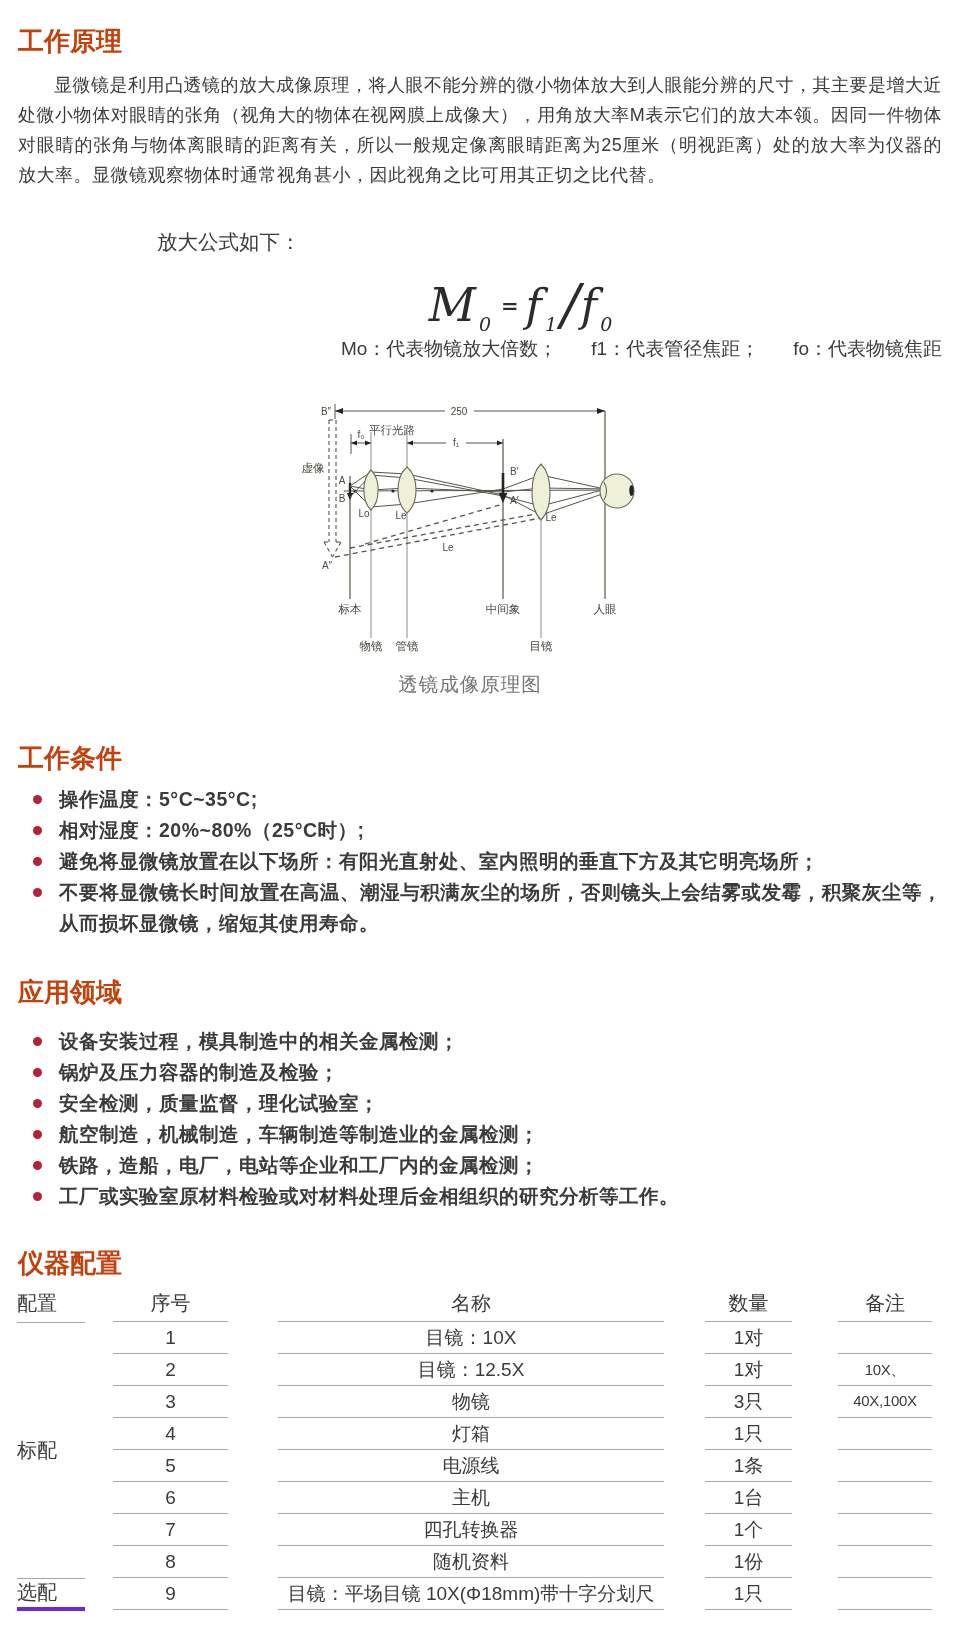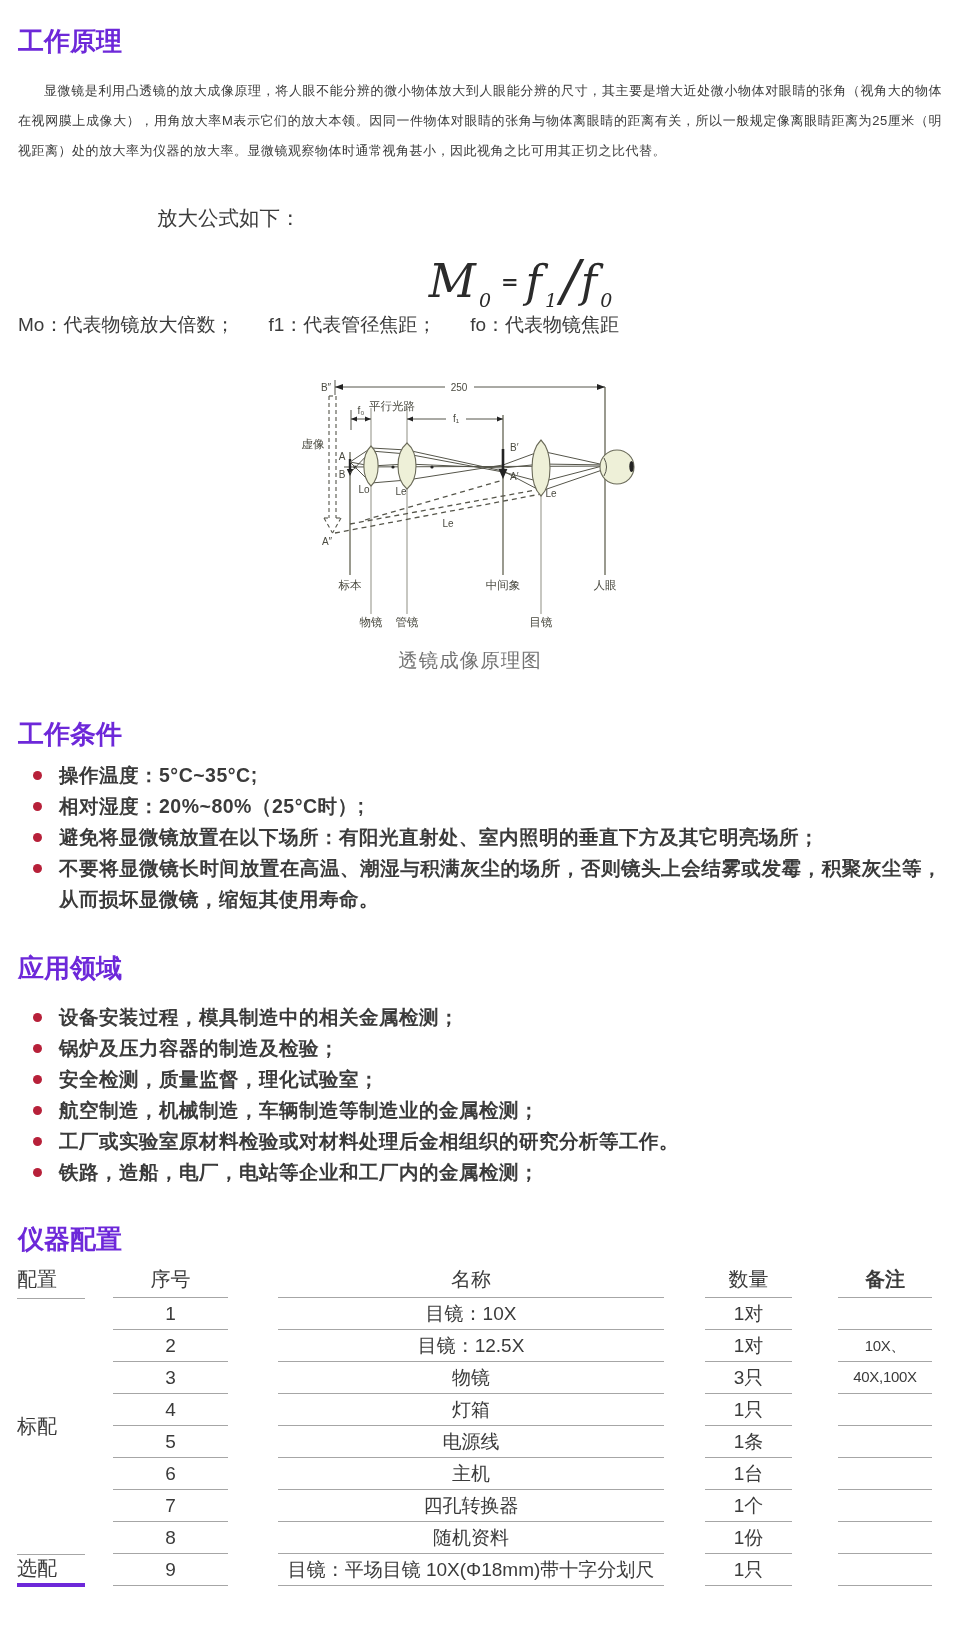--- a/index.html
+++ b/index.html
@@ -1,30 +1,30 @@
 <!DOCTYPE html>
 <html><head>
 <meta charset="utf-8">
 <style>
   html,body{margin:0;padding:0;background:#ffffff;}
   body{width:960px;font-family:"Liberation Sans",sans-serif;color:#3b3b3b;}
   .page{width:960px;height:1649px;box-sizing:border-box;padding:26px 18px 30px 18px;overflow:hidden;}
 
-  .sec-heading{font-size:26px;line-height:31px;font-weight:bold;color:#6d28d9;margin:0;}
-  .intro-para{font-size:13px;line-height:30px;text-align:justify;text-indent:2em;margin-top:19px;letter-spacing:0.5px;}
+  .sec-heading{font-size:26px;line-height:31px;font-weight:bold;color:#c2410c;margin:0;}
+  .intro-para{font-size:18px;line-height:30px;text-align:justify;text-indent:2em;margin-top:13px;letter-spacing:0.5px;}
 
   .formula-intro{font-size:20.5px;line-height:26px;margin-top:39px;margin-left:139px;}
   .formula{margin-top:14px;height:64px;text-align:center;position:relative;left:42px;
            font-family:"DejaVu Serif",serif;font-style:italic;color:#2b2b2b;white-space:nowrap;}
   .f-M{font-size:46px;}
   .f-f{font-size:44px;}
   .f-sub{font-size:19px;position:relative;top:10px;margin:0 3px;}
   .f-eq{font-size:21px;font-style:normal;font-weight:bold;margin:0 7px;position:relative;top:-8px;}
   .f-slash{font-size:56px;position:relative;top:3px;margin:0 1px;}
-  .formula-legend{margin-top:6px;display:flex;justify-content:flex-start;gap:34px;font-size:19px;line-height:20px;}
+  .formula-legend{margin-top:6px;display:flex;justify-content:flex-end;gap:34px;font-size:19px;line-height:20px;}
 
   .diagram-wrap{width:380px;margin-left:262px;margin-top:17px;}
   .diagram-caption{margin-top:9px;font-size:19.5px;line-height:20px;text-align:center;color:#737373;letter-spacing:1px;}
 
   
   .struct{stroke:#8f8f83;stroke-width:1.8;fill:none;}
   .thin{stroke:#8f8f83;stroke-width:1;fill:none;}
   .dim{stroke:#55554a;stroke-width:1;fill:none;}
   .ray{stroke:#55554a;stroke-width:1;fill:none;}
   .dash{stroke:#55554a;stroke-width:1.1;stroke-dasharray:4 3;fill:none;}
@@ -215,46 +215,46 @@
         <span class="btext">安全检测，质量监督，理化试验室；</span>
       </div>
 
       <div class="bitem">
         <span class="dot"></span>
         <span class="btext">航空制造，机械制造，车辆制造等制造业的金属检测；</span>
       </div>
 
       <div class="bitem">
         <span class="dot"></span>
+        <span class="btext">铁路，造船，电厂，电站等企业和工厂内的金属检测；</span>
+      </div>
+
+      <div class="bitem">
+        <span class="dot"></span>
         <span class="btext">工厂或实验室原材料检验或对材料处理后金相组织的研究分析等工作。</span>
-      </div>
-
-      <div class="bitem">
-        <span class="dot"></span>
-        <span class="btext">铁路，造船，电厂，电站等企业和工厂内的金属检测；</span>
       </div>
     </div>
 
   <h2 class="sec-heading h-cfg">仪器配置</h2>
   <div class="cfg-table">
     <div class="cfgcol">
       <div class="cfg-head">配置</div>
       <div class="cfg-std">
         <span>标配</span>
       </div>
       <div class="cfg-opt">
         <span>选配</span>
       </div>
     </div>
     <div class="tmain">
       <div class="trow thead">
         <div class="c-no">序号</div>
         <div class="c-name">名称</div>
         <div class="c-qty">数量</div>
-        <div class="c-note" style="font-size:20px !important;font-weight:bold;">备注</div>
+        <div class="c-note" style="font-size:20px !important;">备注</div>
       </div>
       <div>
 
           <div class="trow">
             <div class="c-no">1</div>
             <div class="c-name">目镜：10X</div>
             <div class="c-qty">1对</div>
             <div class="c-note"></div>
           </div>
 

